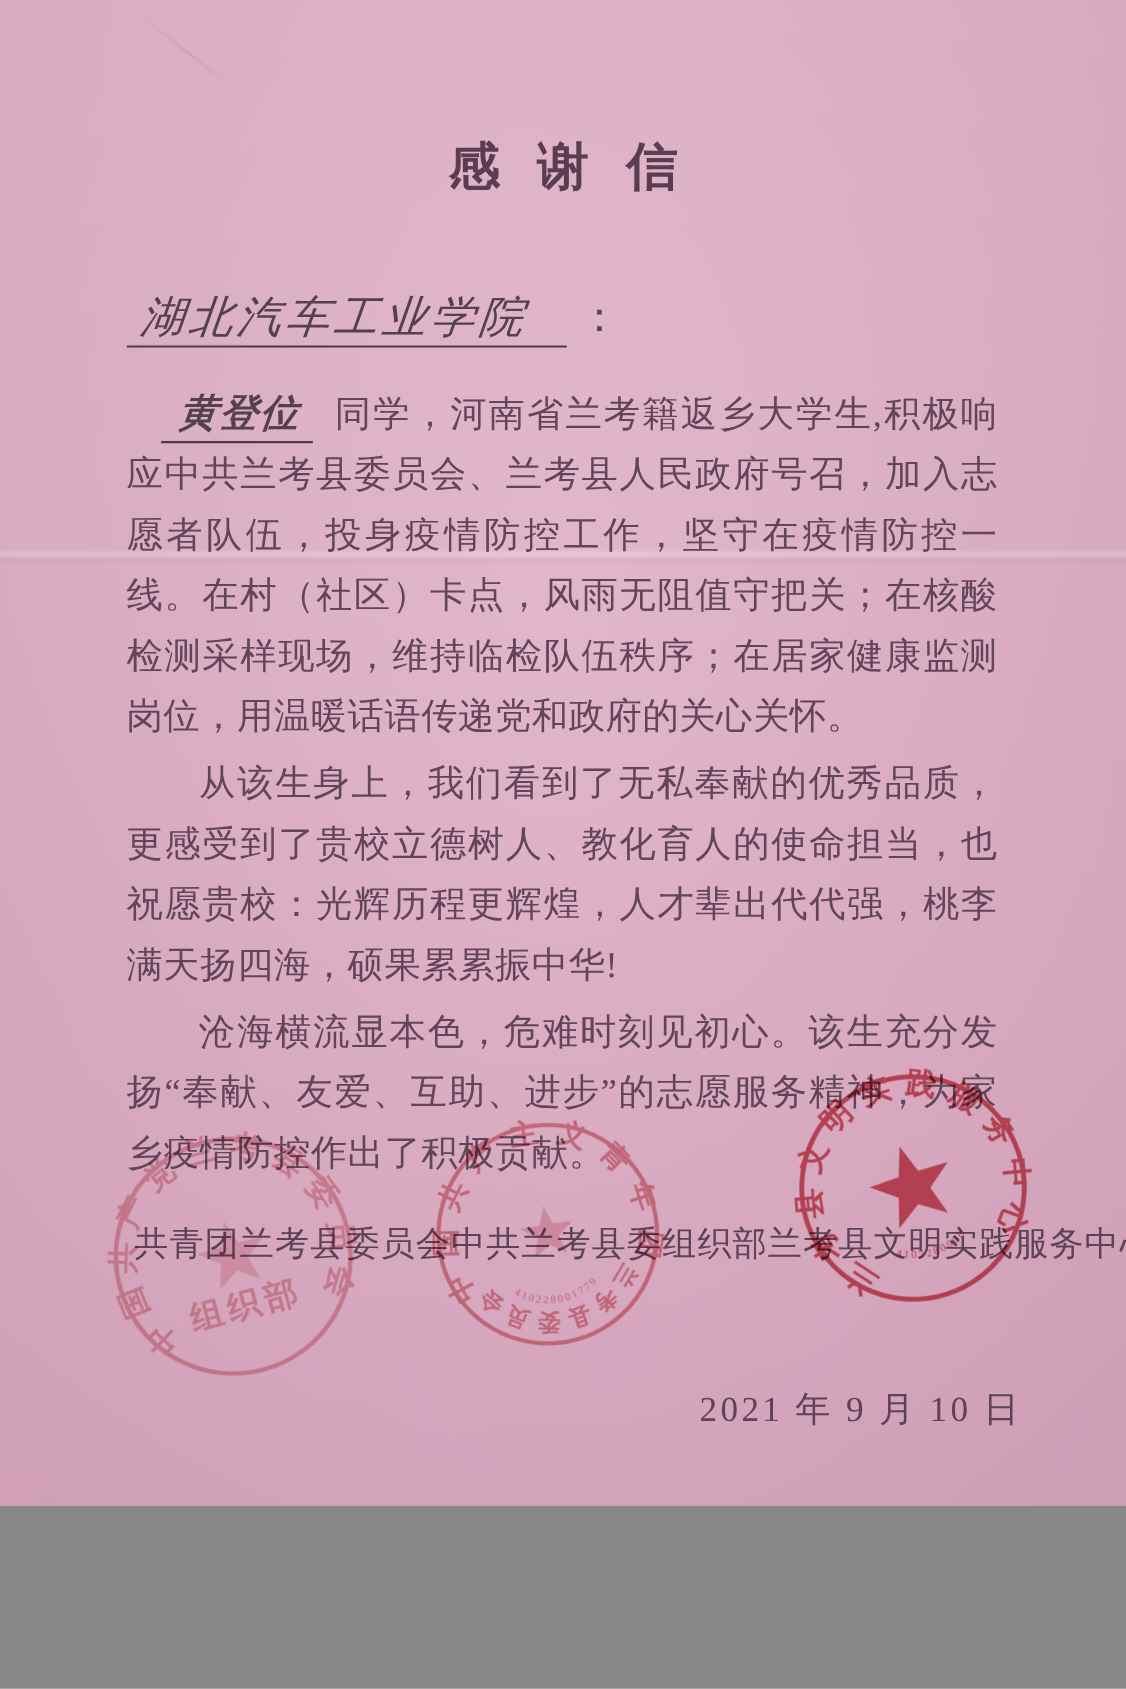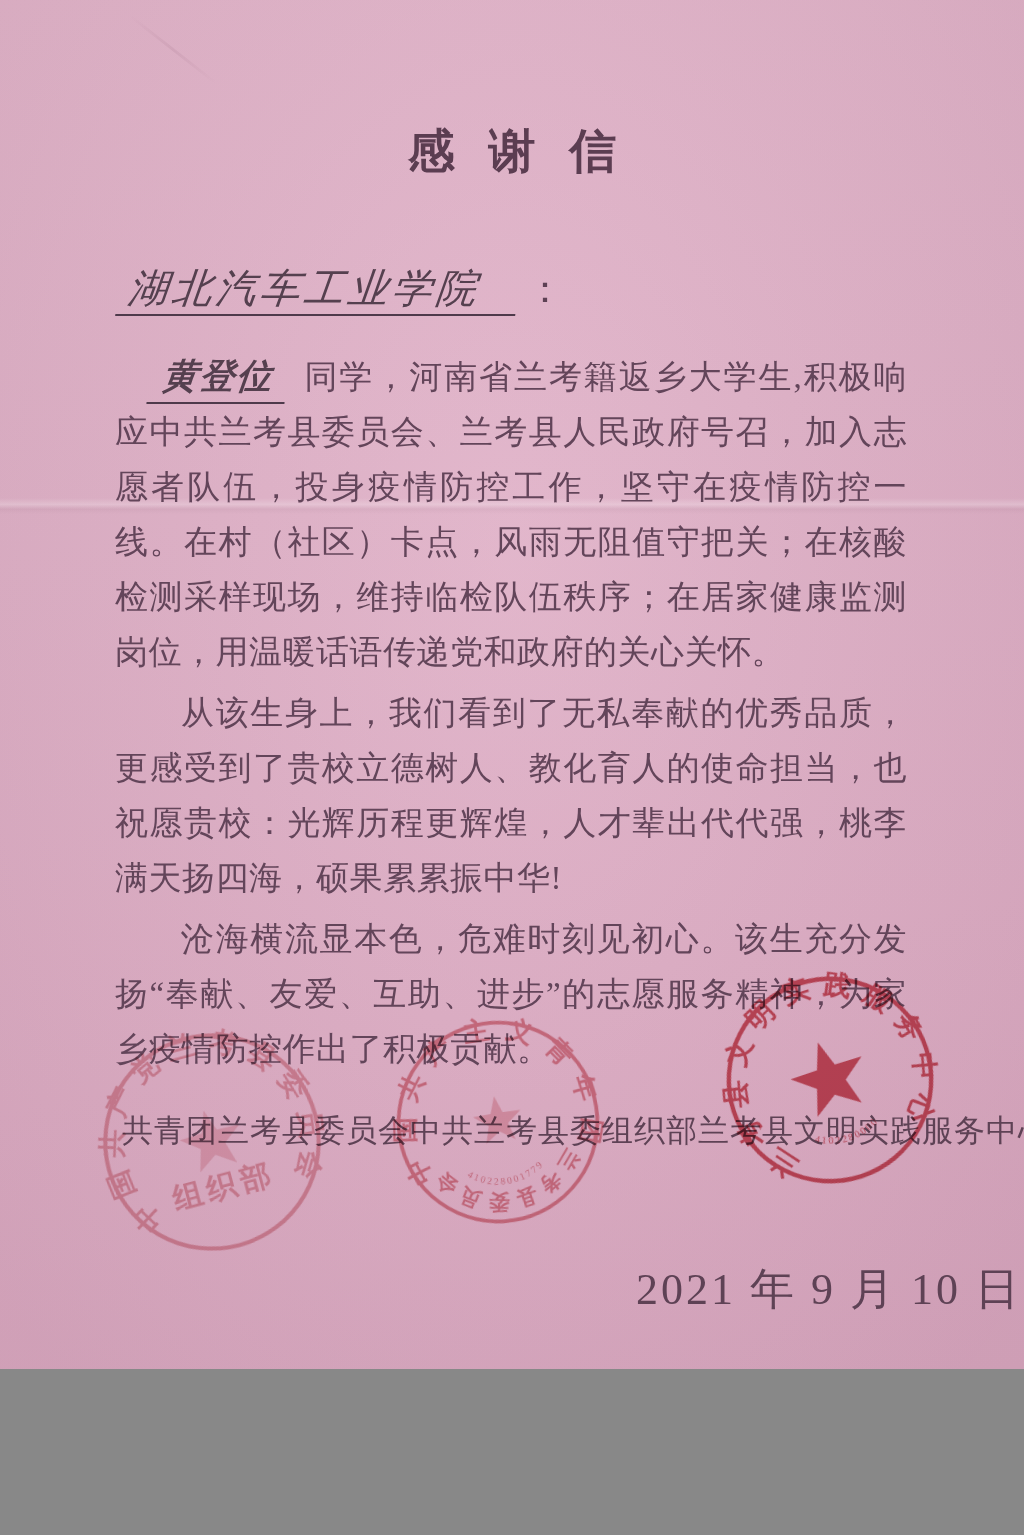--- a/index.html
+++ b/index.html
@@ -81,21 +81,21 @@
 
   .signatures{
     position:absolute;top:1110px;left:122px;width:786px;
     display:flex;justify-content:space-between;
     font-size:31px;font-weight:500;color:#5e4255;
     letter-spacing:1px;white-space:nowrap;
   }
 
   .date-line{
     position:absolute;top:1260px;left:636px;
-    font-size:44px;letter-spacing:3px;color:#5e4255;
+    font-size:32px;letter-spacing:3px;color:#5e4255;
   }
 
   
   .stamp{position:absolute;mix-blend-mode:multiply;pointer-events:none;}
   .stamp .ring{fill:none;}
   .stamp text{font-family:"Liberation Serif","DejaVu Serif",serif;font-weight:600;}
   .stamp-left{left:96px;top:1026px;width:232px;height:232px;
     transform:rotate(-15deg);opacity:0.40;filter:blur(0.6px);}
   .stamp-left .ring{stroke:#c54451;stroke-width:3.5;}
   .stamp-left .arc{font-size:24px;letter-spacing:9px;fill:#c54451;}

